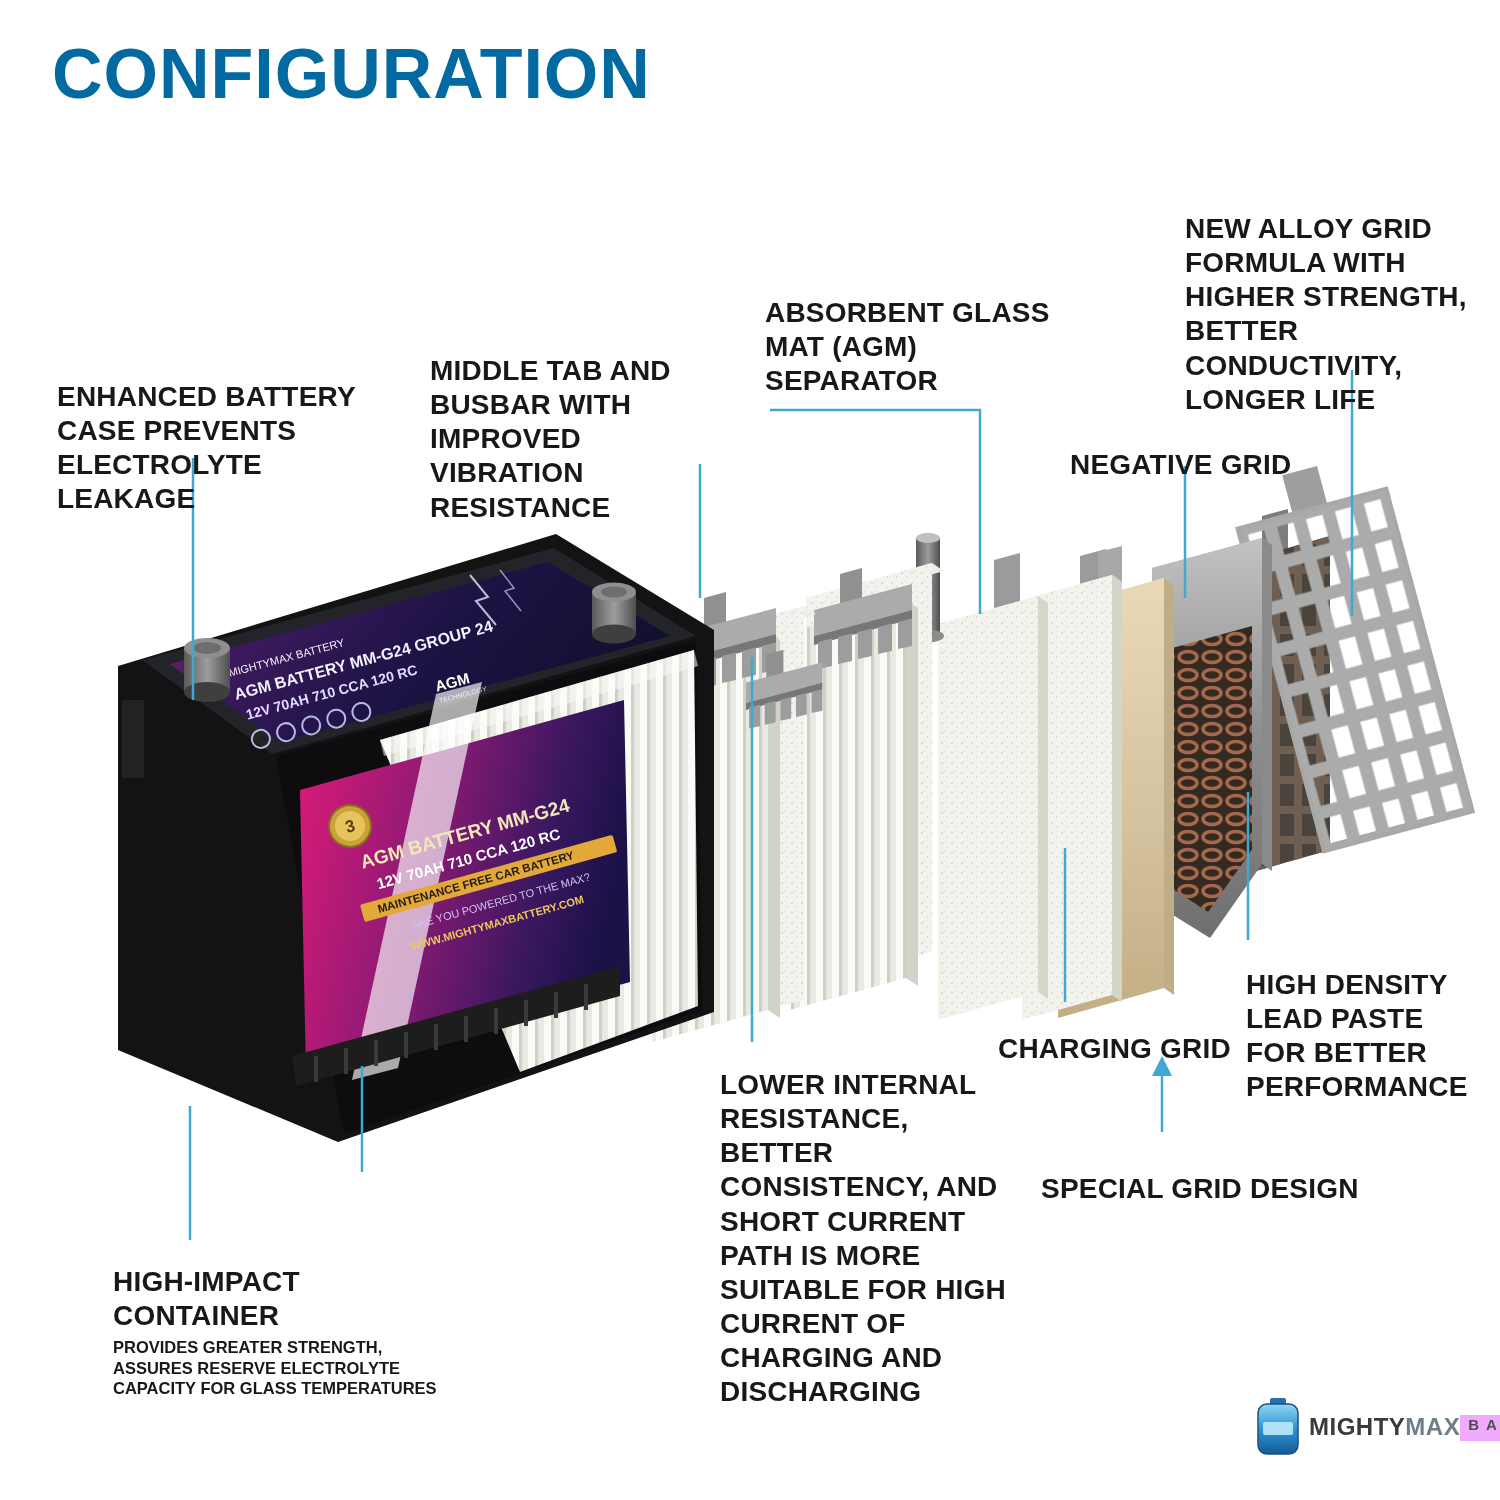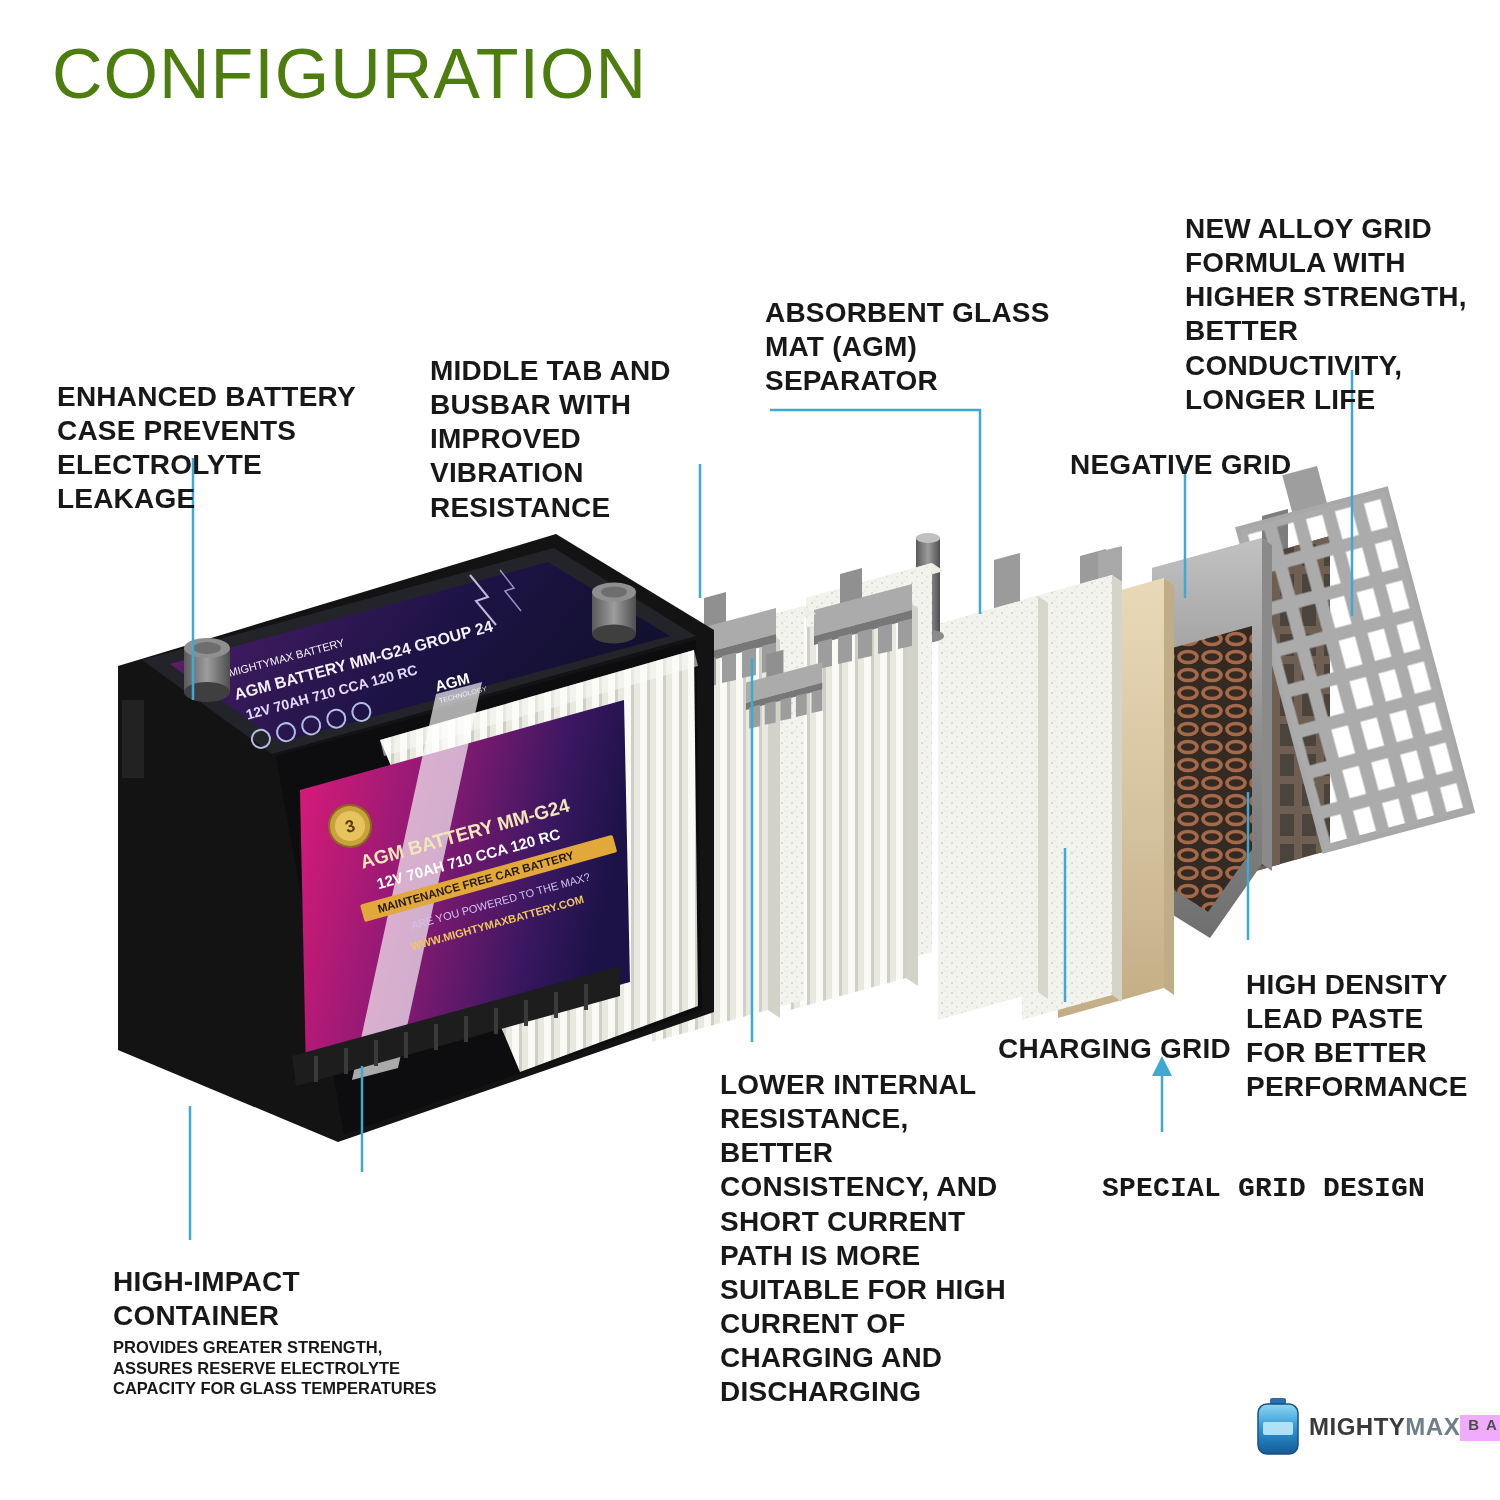--- a/index.html
+++ b/index.html
@@ -1,19 +1,19 @@
 <!DOCTYPE html>
 <html><head>
 <meta charset="utf-8">
 <style>
   * { margin:0; padding:0; box-sizing:border-box; }
   html,body { width:1500px; height:1500px; background:#fff; font-family:"Liberation Sans", sans-serif; }
   .stage { position:relative; width:1500px; height:1500px; background:#fff; overflow:hidden; }
   .art { position:absolute; left:0; top:0; width:1500px; height:1500px; }
-  .title { position:absolute; left:52px; top:34px; font-size:70px; font-weight:400; color:#4d7c0f; letter-spacing:1px; }
+  .title { position:absolute; left:52px; top:34px; font-size:70px; font-weight:700; color:#0369a1; letter-spacing:1px; }
   .callout { position:absolute; color:#181818;margin-top:20px; }
   .callout .head { display:block; font-size:28px; font-weight:700; line-height:1.22; letter-spacing:0.2px; }
   .callout .sub  { display:block; font-size:16.5px; font-weight:700; line-height:1.24; margin-top:4px; }
   .footer-disclaimer { position:absolute; left:763px; top:1406px; width:478px; border-top:1.5px solid #333;
                        padding-top:6px; text-align:center; font-size:16px; color:#1e1e1e; line-height:1.25; }
   .footer-disclaimer span { display:block; }
   .footer-logo { position:absolute; left:1256px; top:1398px; display:flex; align-items:center; gap:9px; }
   .logo-icon { width:44px; height:58px; }
   .logo-text { display:flex; flex-direction:row; }
   .logo-name { font-size:24px; font-weight:700; color:#3a3a3a; letter-spacing:0.5px; }
@@ -274,21 +274,21 @@
   </div>
 
   <div class="callout" style="left:1246px; top:948px; width:230px;">
     <span class="head">HIGH DENSITY LEAD PASTE FOR BETTER PERFORMANCE</span>
   </div>
 
   <div class="callout" style="left:998px; top:1012px; width:250px;">
     <span class="head">CHARGING GRID</span>
   </div>
 
-  <div class="callout" style="left:1102px; top:1152px; width:340px;font-family:Liberation Mono, monospace;">
+  <div class="callout" style="left:1041px; top:1152px; width:340px;">
     <span class="head">SPECIAL GRID DESIGN</span>
   </div>
 
   <div class="callout" style="left:720px; top:1048px; width:302px;">
     <span class="head">LOWER INTERNAL RESISTANCE, BETTER CONSISTENCY, AND SHORT CURRENT PATH IS MORE SUITABLE FOR HIGH CURRENT OF CHARGING AND DISCHARGING</span>
   </div>
 
 
   <div class="callout" style="left:113px; top:1245px; width:360px;">
     <span class="head" style="width:240px;">HIGH-IMPACT CONTAINER</span>

